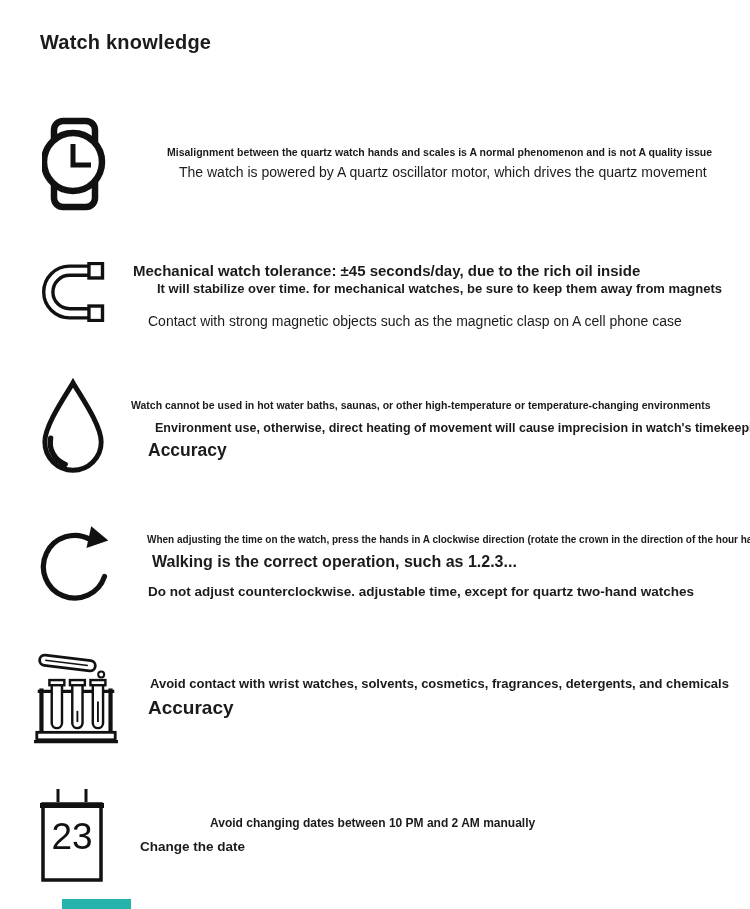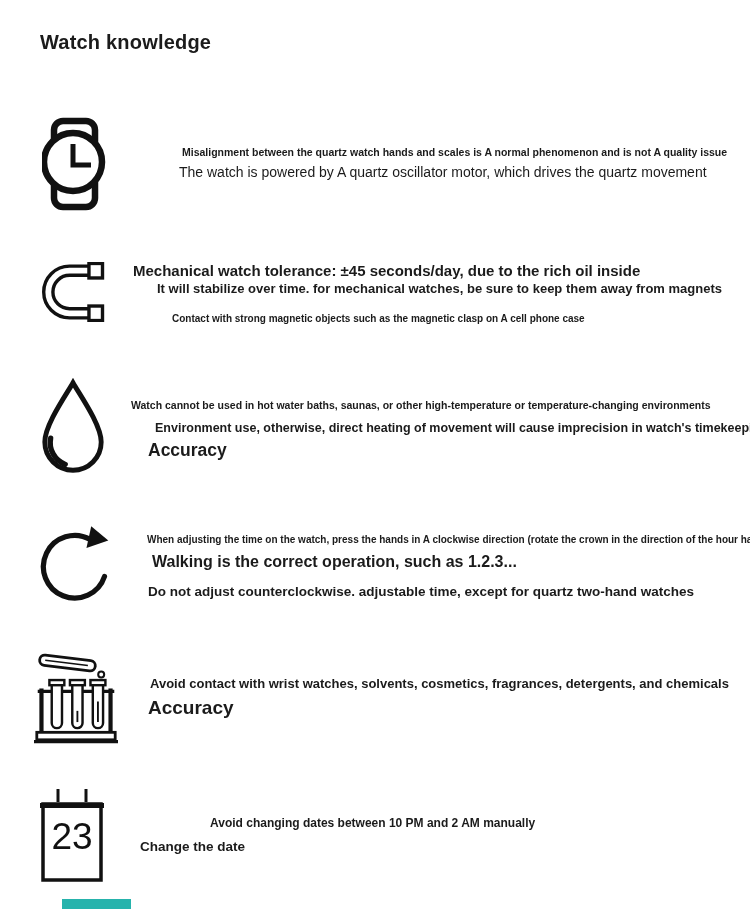--- a/index.html
+++ b/index.html
@@ -7,28 +7,28 @@
     width:750px;height:909px;position:relative;background:#ffffff;
     font-family:"Liberation Sans", sans-serif;color:#1b1b1b;overflow:hidden;
   }
   .abs{position:absolute;white-space:nowrap;}
   .page-title{left:40px;top:31px;font-size:20px;font-weight:700;letter-spacing:.2px;}
   .icon{position:absolute;}
   .icon svg{display:block;}
 
   
   .icon-watch{left:42px;top:117px;}
-  .s1l1{left:182px;top:146px;font-size:10.5px;font-weight:700;text-align:right;}
+  .s1l1{left:167px;top:146px;font-size:10.5px;font-weight:700;text-align:right;}
   .s1l2{left:148px;top:164px;font-size:14px;font-weight:400;margin-left:31px;}
 
   
   .icon-magnet{left:40px;top:262px;}
   .s2l1{left:133px;top:262px;font-size:15px;font-weight:700;}
   .s2l2{left:157px;top:281px;font-size:13px;font-weight:600;}
-  .s2l3{left:148px;top:313px;font-size:10px;font-weight:700;margin-left:24px;}
+  .s2l3{left:148px;top:313px;font-size:14px;font-weight:400;}
 
   
   .icon-drop{left:38px;top:377px;}
   .s3l1{left:131px;top:399px;font-size:10.5px;font-weight:700;}
   .s3l2{left:155px;top:421px;font-size:12.5px;font-weight:700;}
   .s3l3{left:148px;top:440px;font-size:17.5px;font-weight:700;}
 
   
   .icon-rotate{left:38px;top:524px;}
   .s4l1{left:147px;top:534px;font-size:10px;font-weight:700;}

